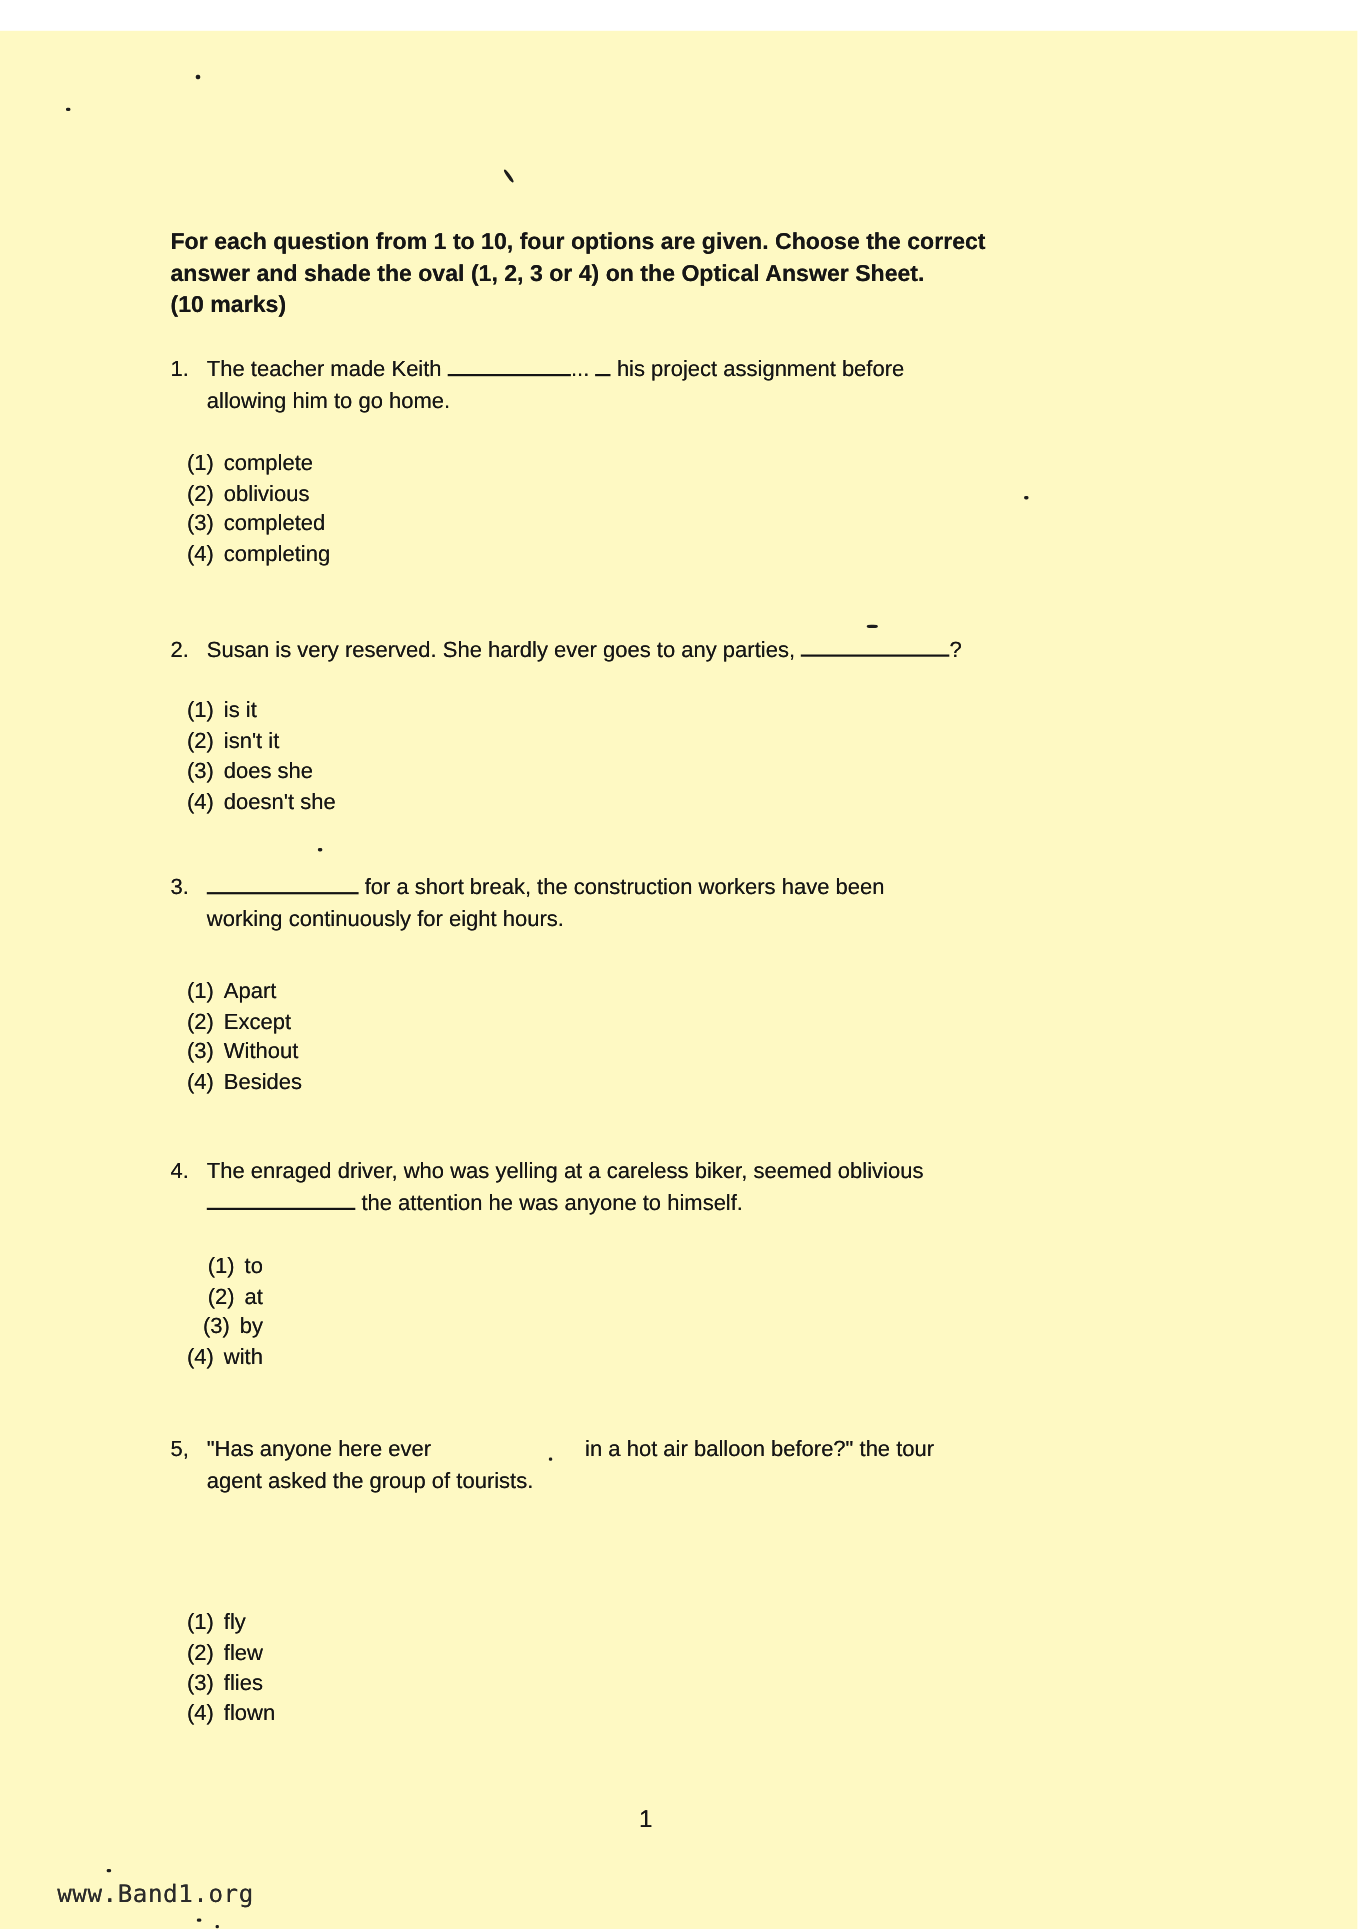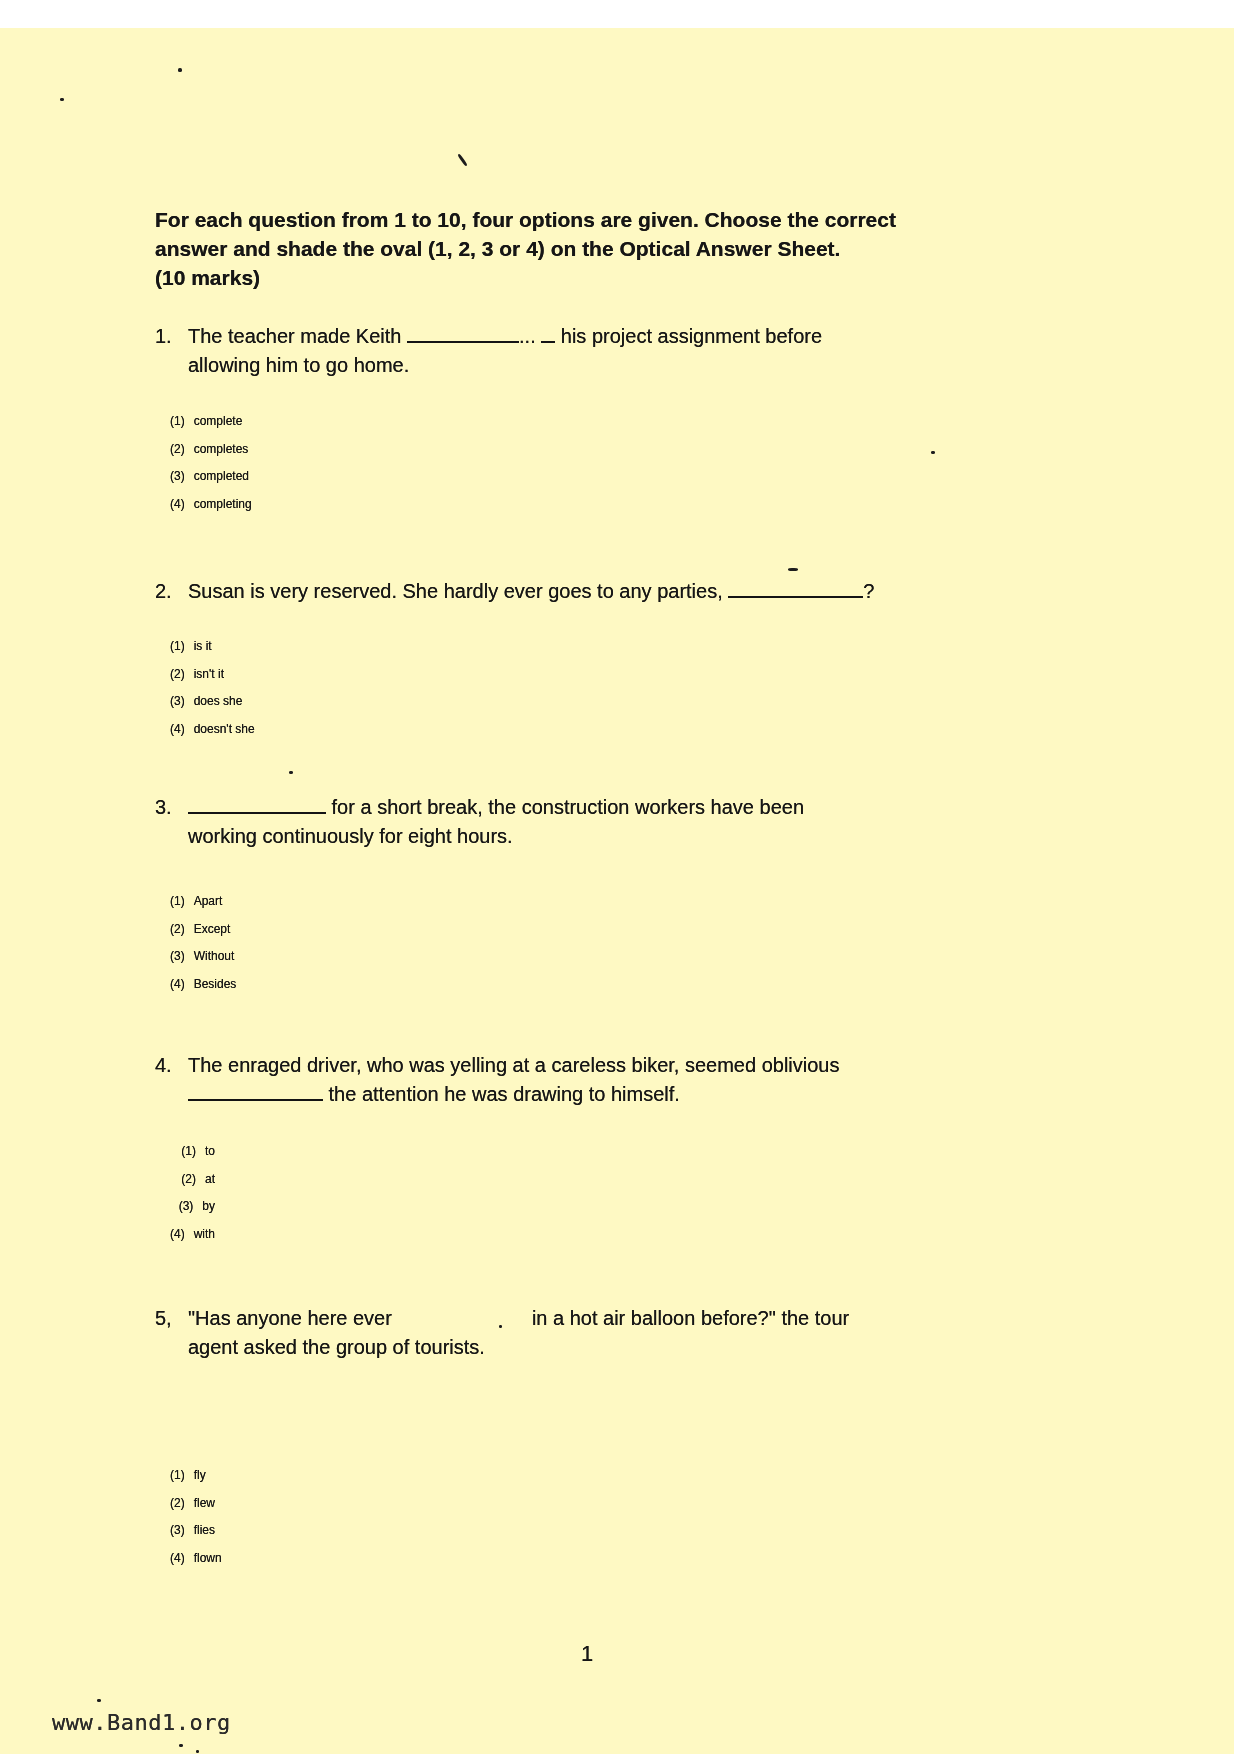--- a/index.html
+++ b/index.html
@@ -27,21 +27,21 @@
   .stem{display:inline-block;vertical-align:top;white-space:nowrap;}
   .blank{
     display:inline-block;
     border-bottom:2px solid #141414;
     height:16px;
     vertical-align:baseline;
   }
   .gapseg{display:inline-block;height:14px;}
   .options{
     position:absolute;left:170px;
-    font-size:12px;line-height:27.5px;
+    font-size:20px;line-height:27.5px;
     white-space:nowrap;
   }
   .opt-label{display:inline-block;margin-right:9px;}
   .page-number{
     position:absolute;left:581px;top:1613px;
     font-size:22px;line-height:26px;
   }
   .watermark{
     position:absolute;left:52px;top:1682px;
     font-family:"DejaVu Sans Mono",monospace;
@@ -58,39 +58,39 @@
   <div class="instructions">
     <div>For each question from 1 to 10, four options are given. Choose the correct</div>
     <div>answer and shade the oval (1, 2, 3 or 4) on the Optical Answer Sheet.</div>
     <div>(10 marks)</div>
   </div>
 
   <div id="questions-root">
       <div class="question" style="top: 294px;"><span class="qnum">1.</span><span class="stem"><span>The teacher made Keith </span><span class="blank" style="width: 112px;"></span><span>... </span><span class="blank" style="width: 14px;"></span><span> his project assignment before</span><br><span>allowing him to go home.</span></span></div>
       <div class="options" style="top: 380px;">
         <div><span class="opt-label">(1)</span><span>complete</span></div>
-        <div><span class="opt-label">(2)</span><span>completes</span></div>
+        <div><span class="opt-label">(2)</span><span>oblivious</span></div>
         <div><span class="opt-label">(3)</span><span>completed</span></div>
         <div><span class="opt-label">(4)</span><span>completing</span></div>
       </div>
       <div class="question" style="top: 549px;"><span class="qnum">2.</span><span class="stem"><span>Susan is very reserved. She hardly ever goes to any parties, </span><span class="blank" style="width: 135px;"></span><span>?</span></span></div>
       <div class="options" style="top: 605px;">
         <div><span class="opt-label">(1)</span><span>is it</span></div>
         <div><span class="opt-label">(2)</span><span>isn't it</span></div>
         <div><span class="opt-label">(3)</span><span>does she</span></div>
         <div><span class="opt-label">(4)</span><span>doesn't she</span></div>
       </div>
       <div class="question" style="top: 765px;"><span class="qnum">3.</span><span class="stem"><span class="blank" style="width: 138px;"></span><span> for a short break, the construction workers have been</span><br><span>working continuously for eight hours.</span></span></div>
       <div class="options" style="top: 860px;">
         <div><span class="opt-label">(1)</span><span>Apart</span></div>
         <div><span class="opt-label">(2)</span><span>Except</span></div>
         <div><span class="opt-label">(3)</span><span>Without</span></div>
         <div><span class="opt-label">(4)</span><span>Besides</span></div>
       </div>
-      <div class="question" style="top: 1023px;"><span class="qnum">4.</span><span class="stem"><span>The enraged driver, who was yelling at a careless biker, seemed oblivious</span><br><span class="blank" style="width: 135px;"></span><span> the attention he was drawing to himself.</span></span></div>
+      <div class="question" style="top: 1023px;"><span class="qnum">4.</span><span class="stem"><span>The enraged driver, who was yelling at a careless biker, seemed oblivious</span><br><span class="blank" style="width: 135px;"></span><span> the attention he was anyone to himself.</span></span></div>
       <div class="options" style="top: 1110px; text-align: right;">
         <div><span class="opt-label">(1)</span><span>to</span></div>
         <div><span class="opt-label">(2)</span><span>at</span></div>
         <div><span class="opt-label">(3)</span><span>by</span></div>
         <div><span class="opt-label">(4)</span><span>with</span></div>
       </div>
       <div class="question" style="top: 1276px;"><span class="qnum">5,</span><span class="stem"><span>"Has anyone here ever</span><span class="gapseg" style="width: 140px;"></span><span>in a hot air balloon before?" the tour</span><br><span>agent asked the group of tourists.</span></span></div>
       <div class="options" style="top: 1434px;">
         <div><span class="opt-label">(1)</span><span>fly</span></div>
         <div><span class="opt-label">(2)</span><span>flew</span></div>

